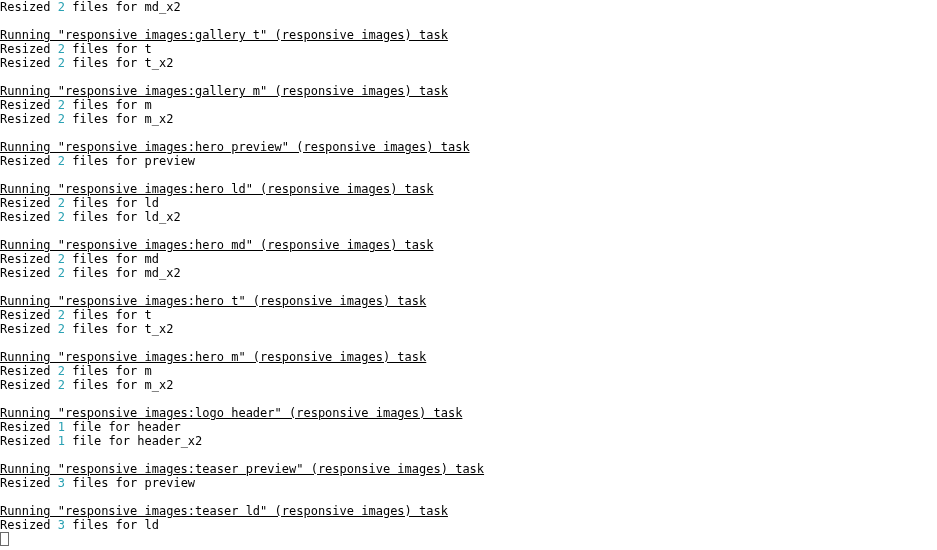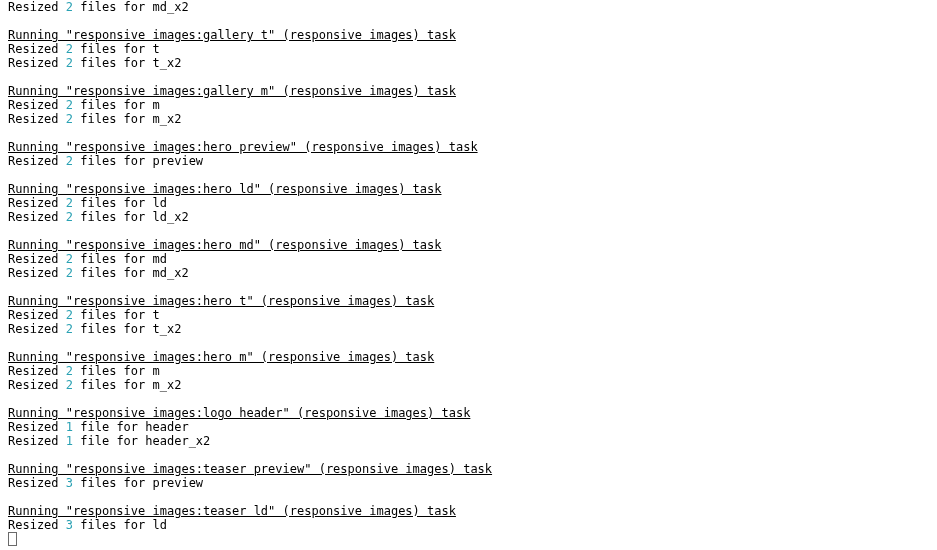--- a/index.html
+++ b/index.html
@@ -8,21 +8,21 @@
     width: 937px;
     height: 550px;
     background: #ffffff;
     font-family: "Menlo", "Monaco", "Consolas", monospace;
     font-size: 12px;
     line-height: 14px;
     color: #000000;
     overflow: hidden;
   }
   .terminal {
-    padding: 0 8px;
+    padding: 0 0;
     white-space: pre;
   }
   .line {
     display: block;
   }
   .task-header {
     text-decoration: underline;
   }
   .num {
     color: #2aa1b3;

